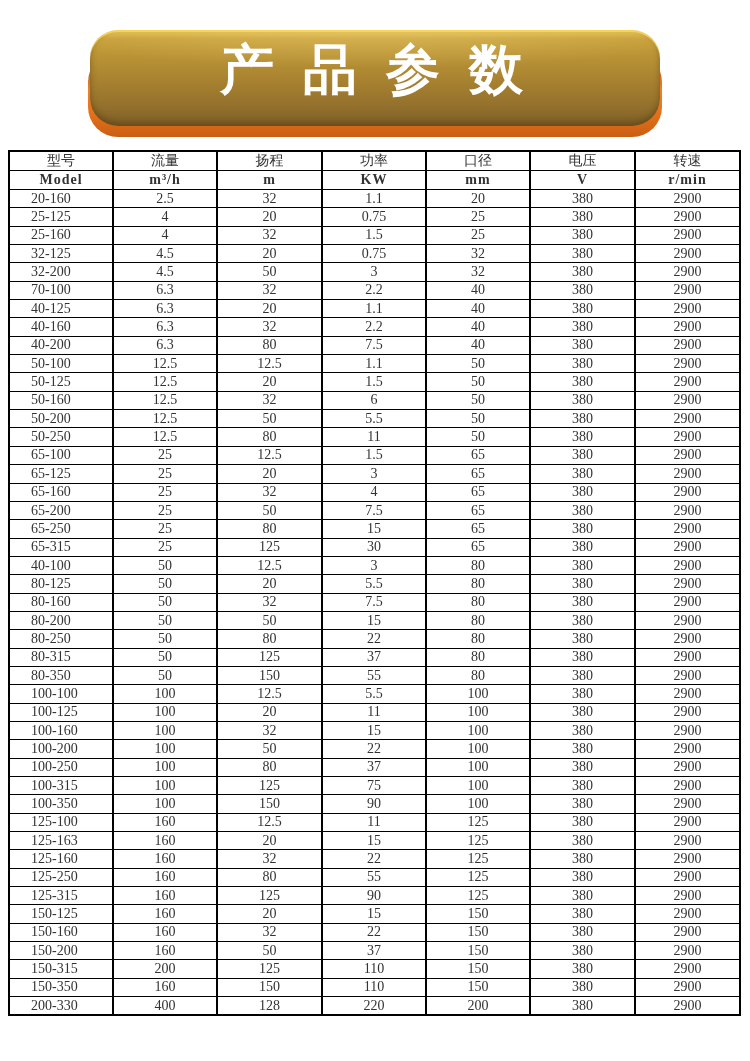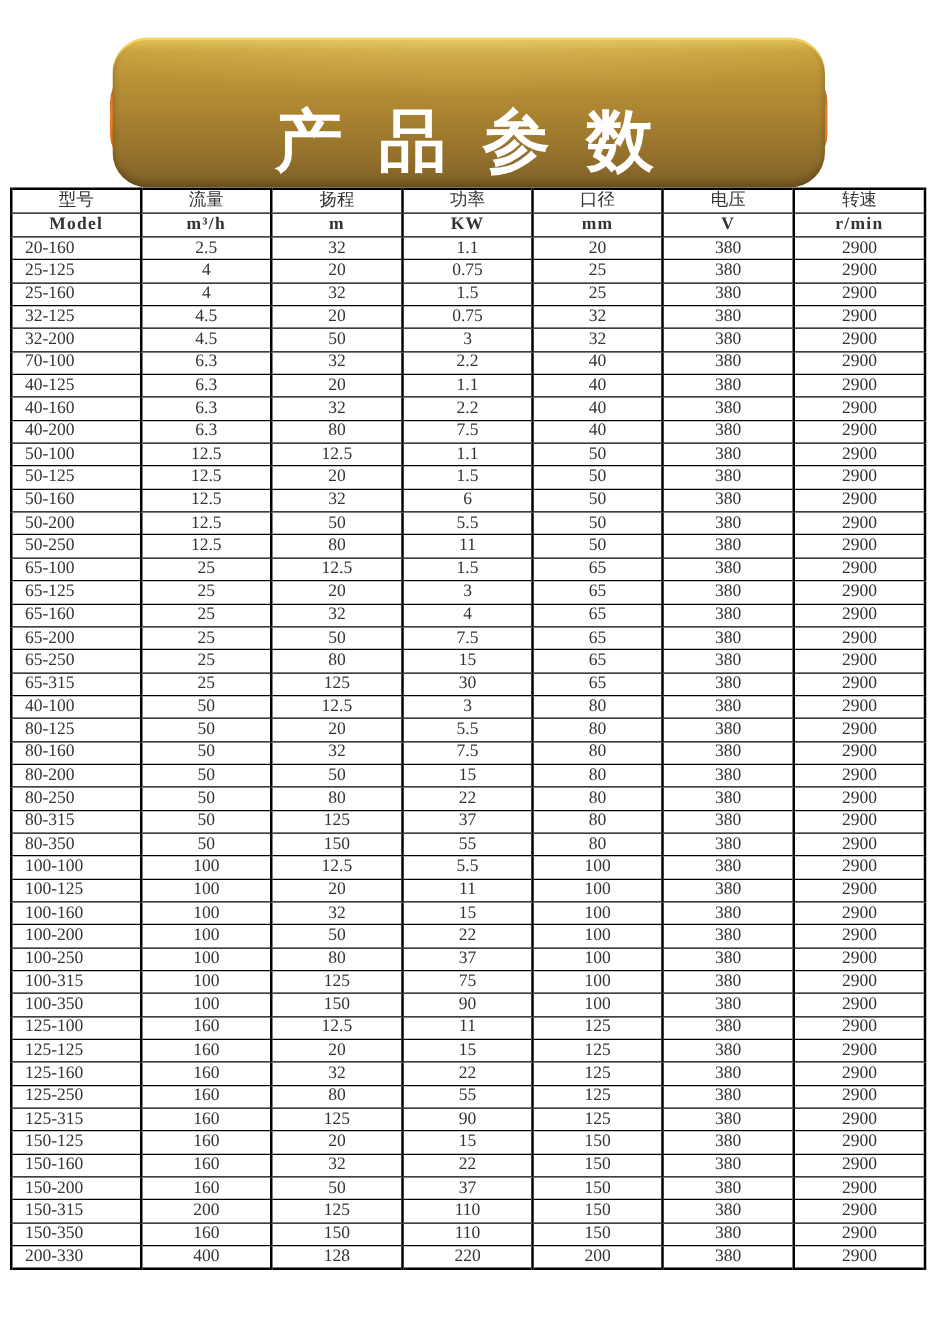--- a/index.html
+++ b/index.html
@@ -32,33 +32,33 @@
       var(--lip-dark, #9c4510) 0%,
       var(--lip-main, #ef8129) 45%,
       var(--lip-main2, #e26f1a) 75%,
       var(--lip-edge, #c95e12) 100%);
   }
   .banner-gold {
     position: absolute;
     left: 2px;
     right: 2px;
     top: 0;
-    height: 120px;
+    height: 96px;
     border-radius: 28px;
     background:
       radial-gradient(ellipse 120% 90% at 50% -10%, rgba(255,235,150,0.35) 0%, rgba(255,235,150,0) 55%),
       linear-gradient(180deg,
         var(--gold-rim, #e3c253) 0%,
         var(--gold-top, #c79f3a) 9%,
         var(--gold-mid, #ab8531) 48%,
         var(--gold-low, #93702c) 80%,
         var(--gold-bot, #7c5f26) 100%);
     box-shadow: inset 0 2px 0 rgba(255,220,90,0.75), inset 0 -3px 6px rgba(70,45,10,0.45);
     display: flex;
-    align-items: flex-end;
+    align-items: flex-start;
     justify-content: center;
   }
   .banner-title {
     color: #ffffff;
     font-weight: bold;
     font-size: 54px;
     letter-spacing: 7px;
     text-align: center;
     padding-top: 4px;
     white-space: nowrap;
@@ -86,21 +86,21 @@
     font-weight: normal;
     text-align: center;
     line-height: 1;
     overflow: hidden;
     white-space: nowrap;
   }
   .spec-table thead th { height: 18px; }
   .spec-table tbody td { height: 17.35px; }
   .spec-table td.model-cell {
     text-align: left;
-    padding-left: 10px;
+    padding-left: 21px;
   }
   .spec-table .unit-row th { letter-spacing: 1px; font-weight: bold; }
 </style>
 </head>
 <body>
 
 <div class="banner-wrap">
   <div class="banner-lip"></div>
   <div class="banner-gold">
     <div class="banner-title">产 品 参 数</div>
@@ -447,21 +447,21 @@
       <tr>
         <td class="model-cell">125-100</td>
         <td>160</td>
         <td>12.5</td>
         <td>11</td>
         <td>125</td>
         <td>380</td>
         <td>2900</td>
       </tr>
       <tr>
-        <td class="model-cell">125-125</td>
+        <td class="model-cell">125-163</td>
         <td>160</td>
         <td>20</td>
         <td>15</td>
         <td>125</td>
         <td>380</td>
         <td>2900</td>
       </tr>
       <tr>
         <td class="model-cell">125-160</td>
         <td>160</td>

